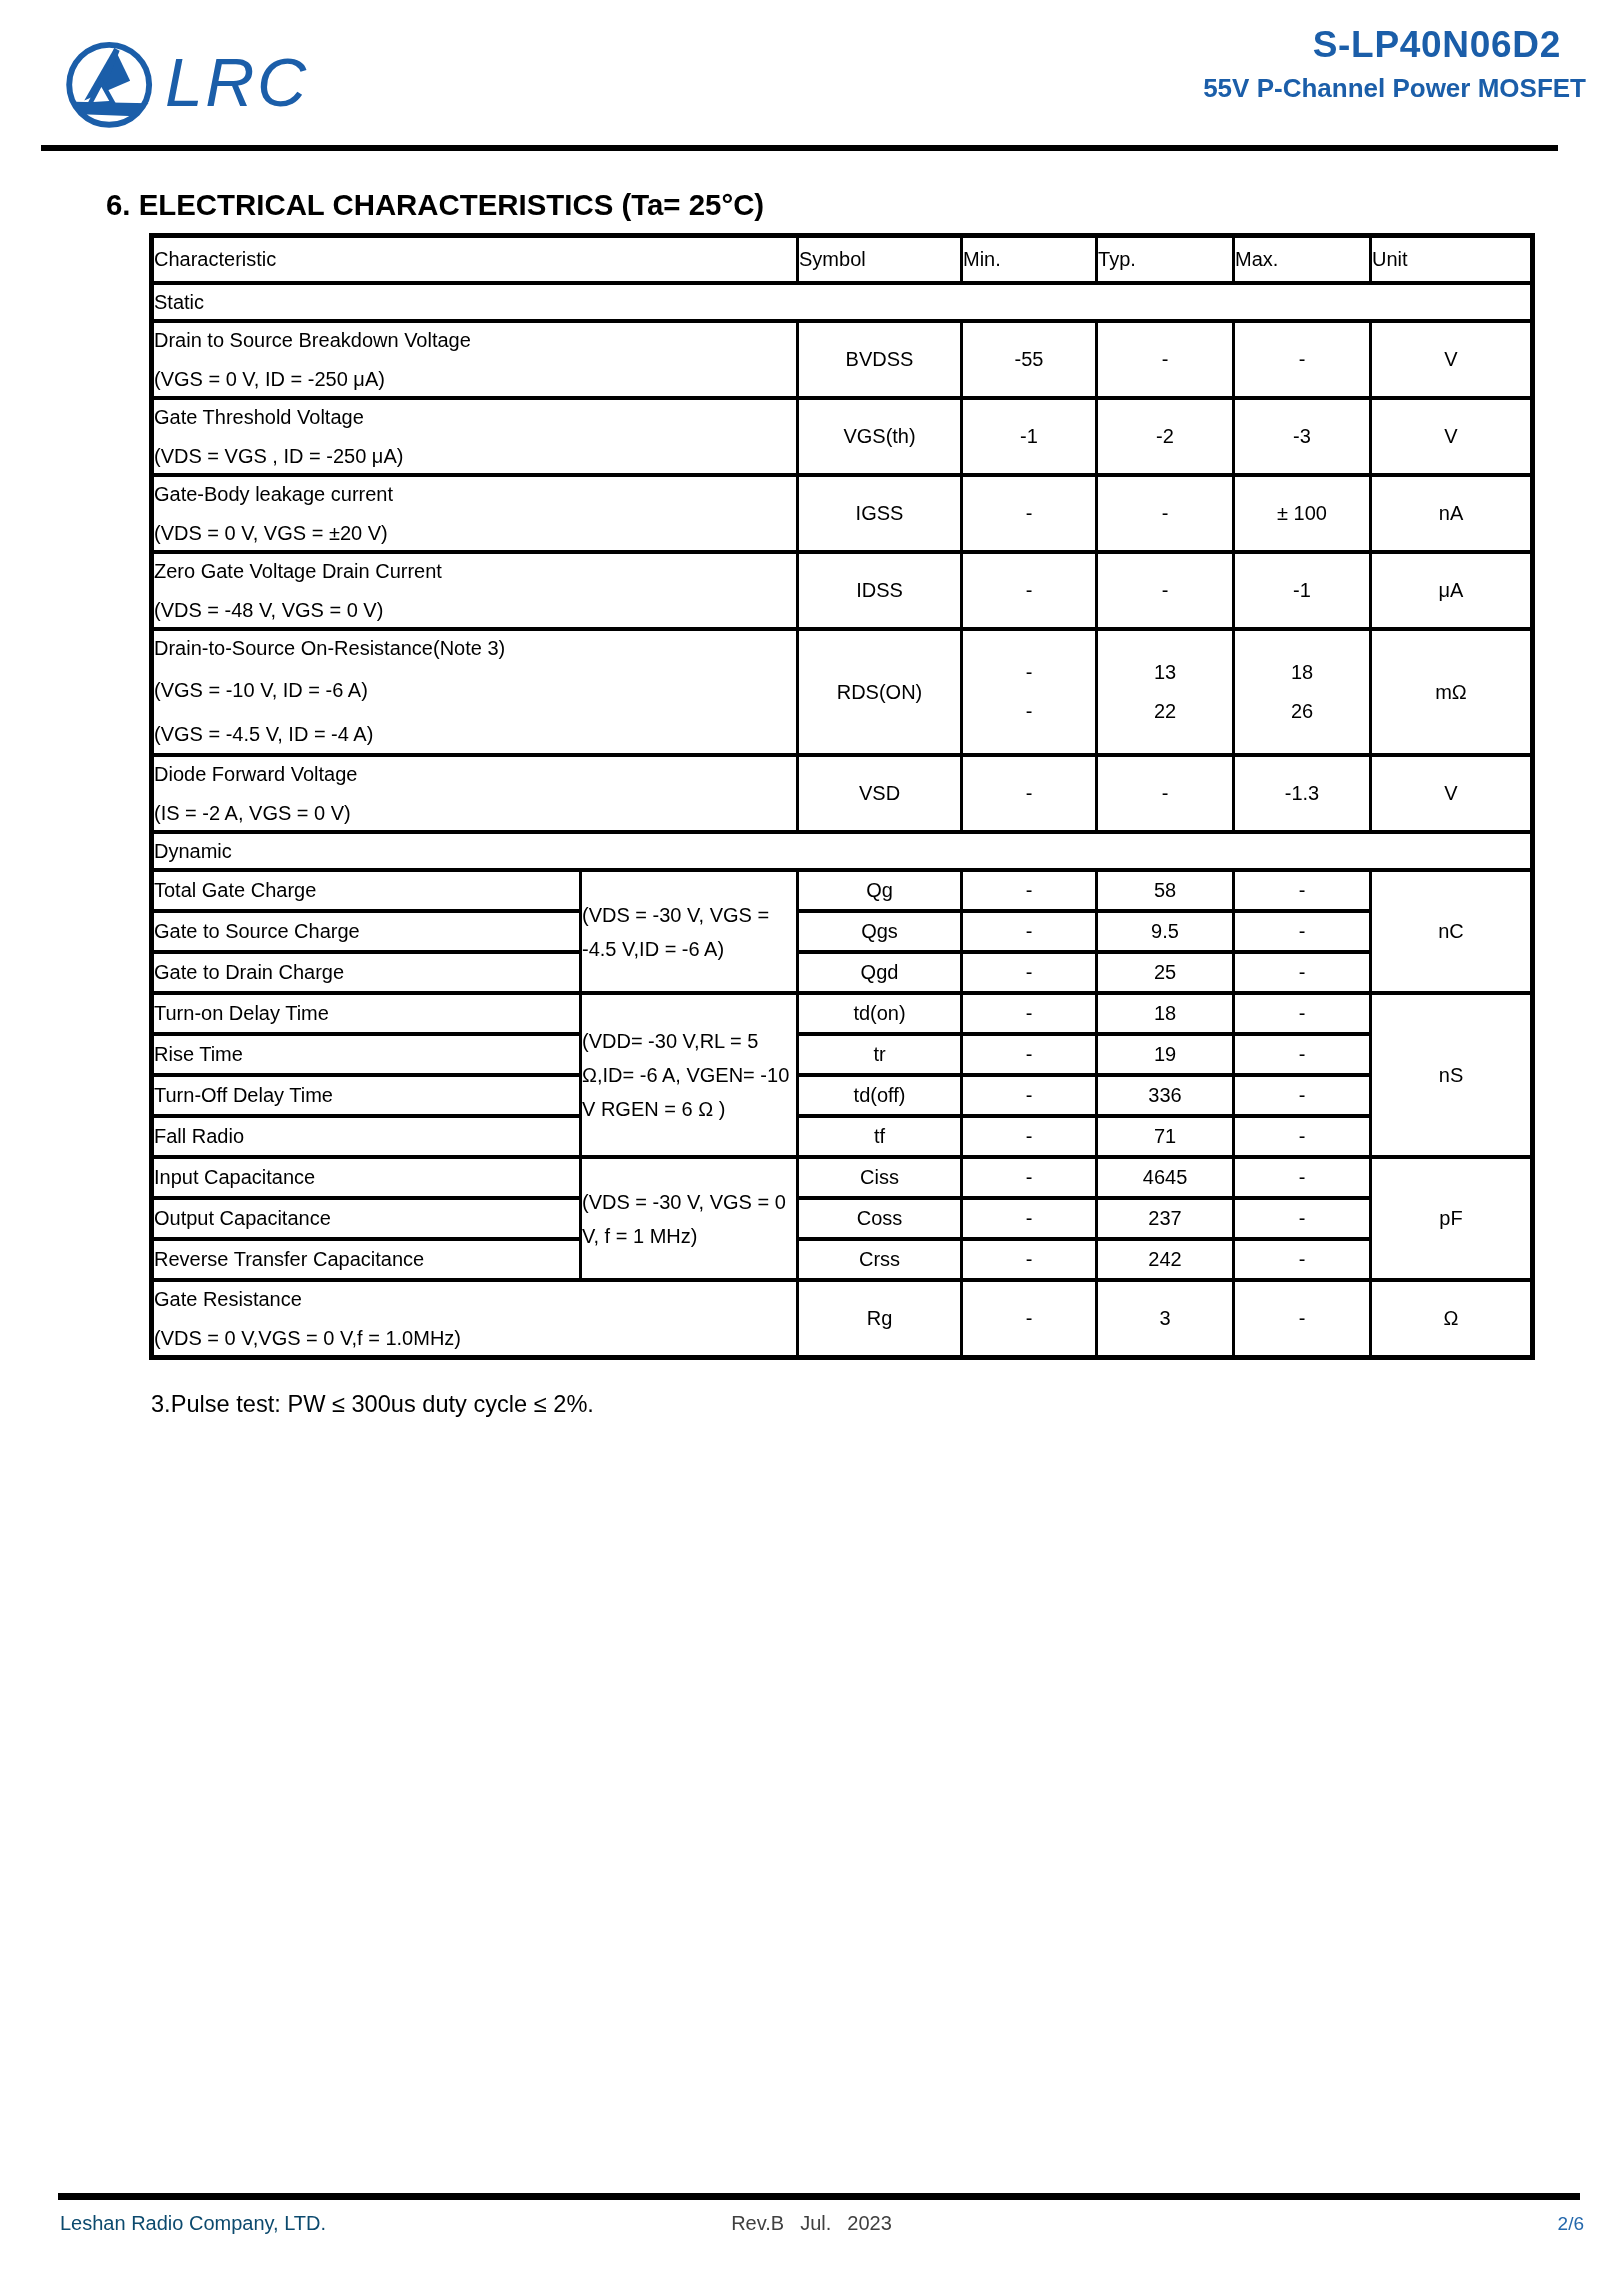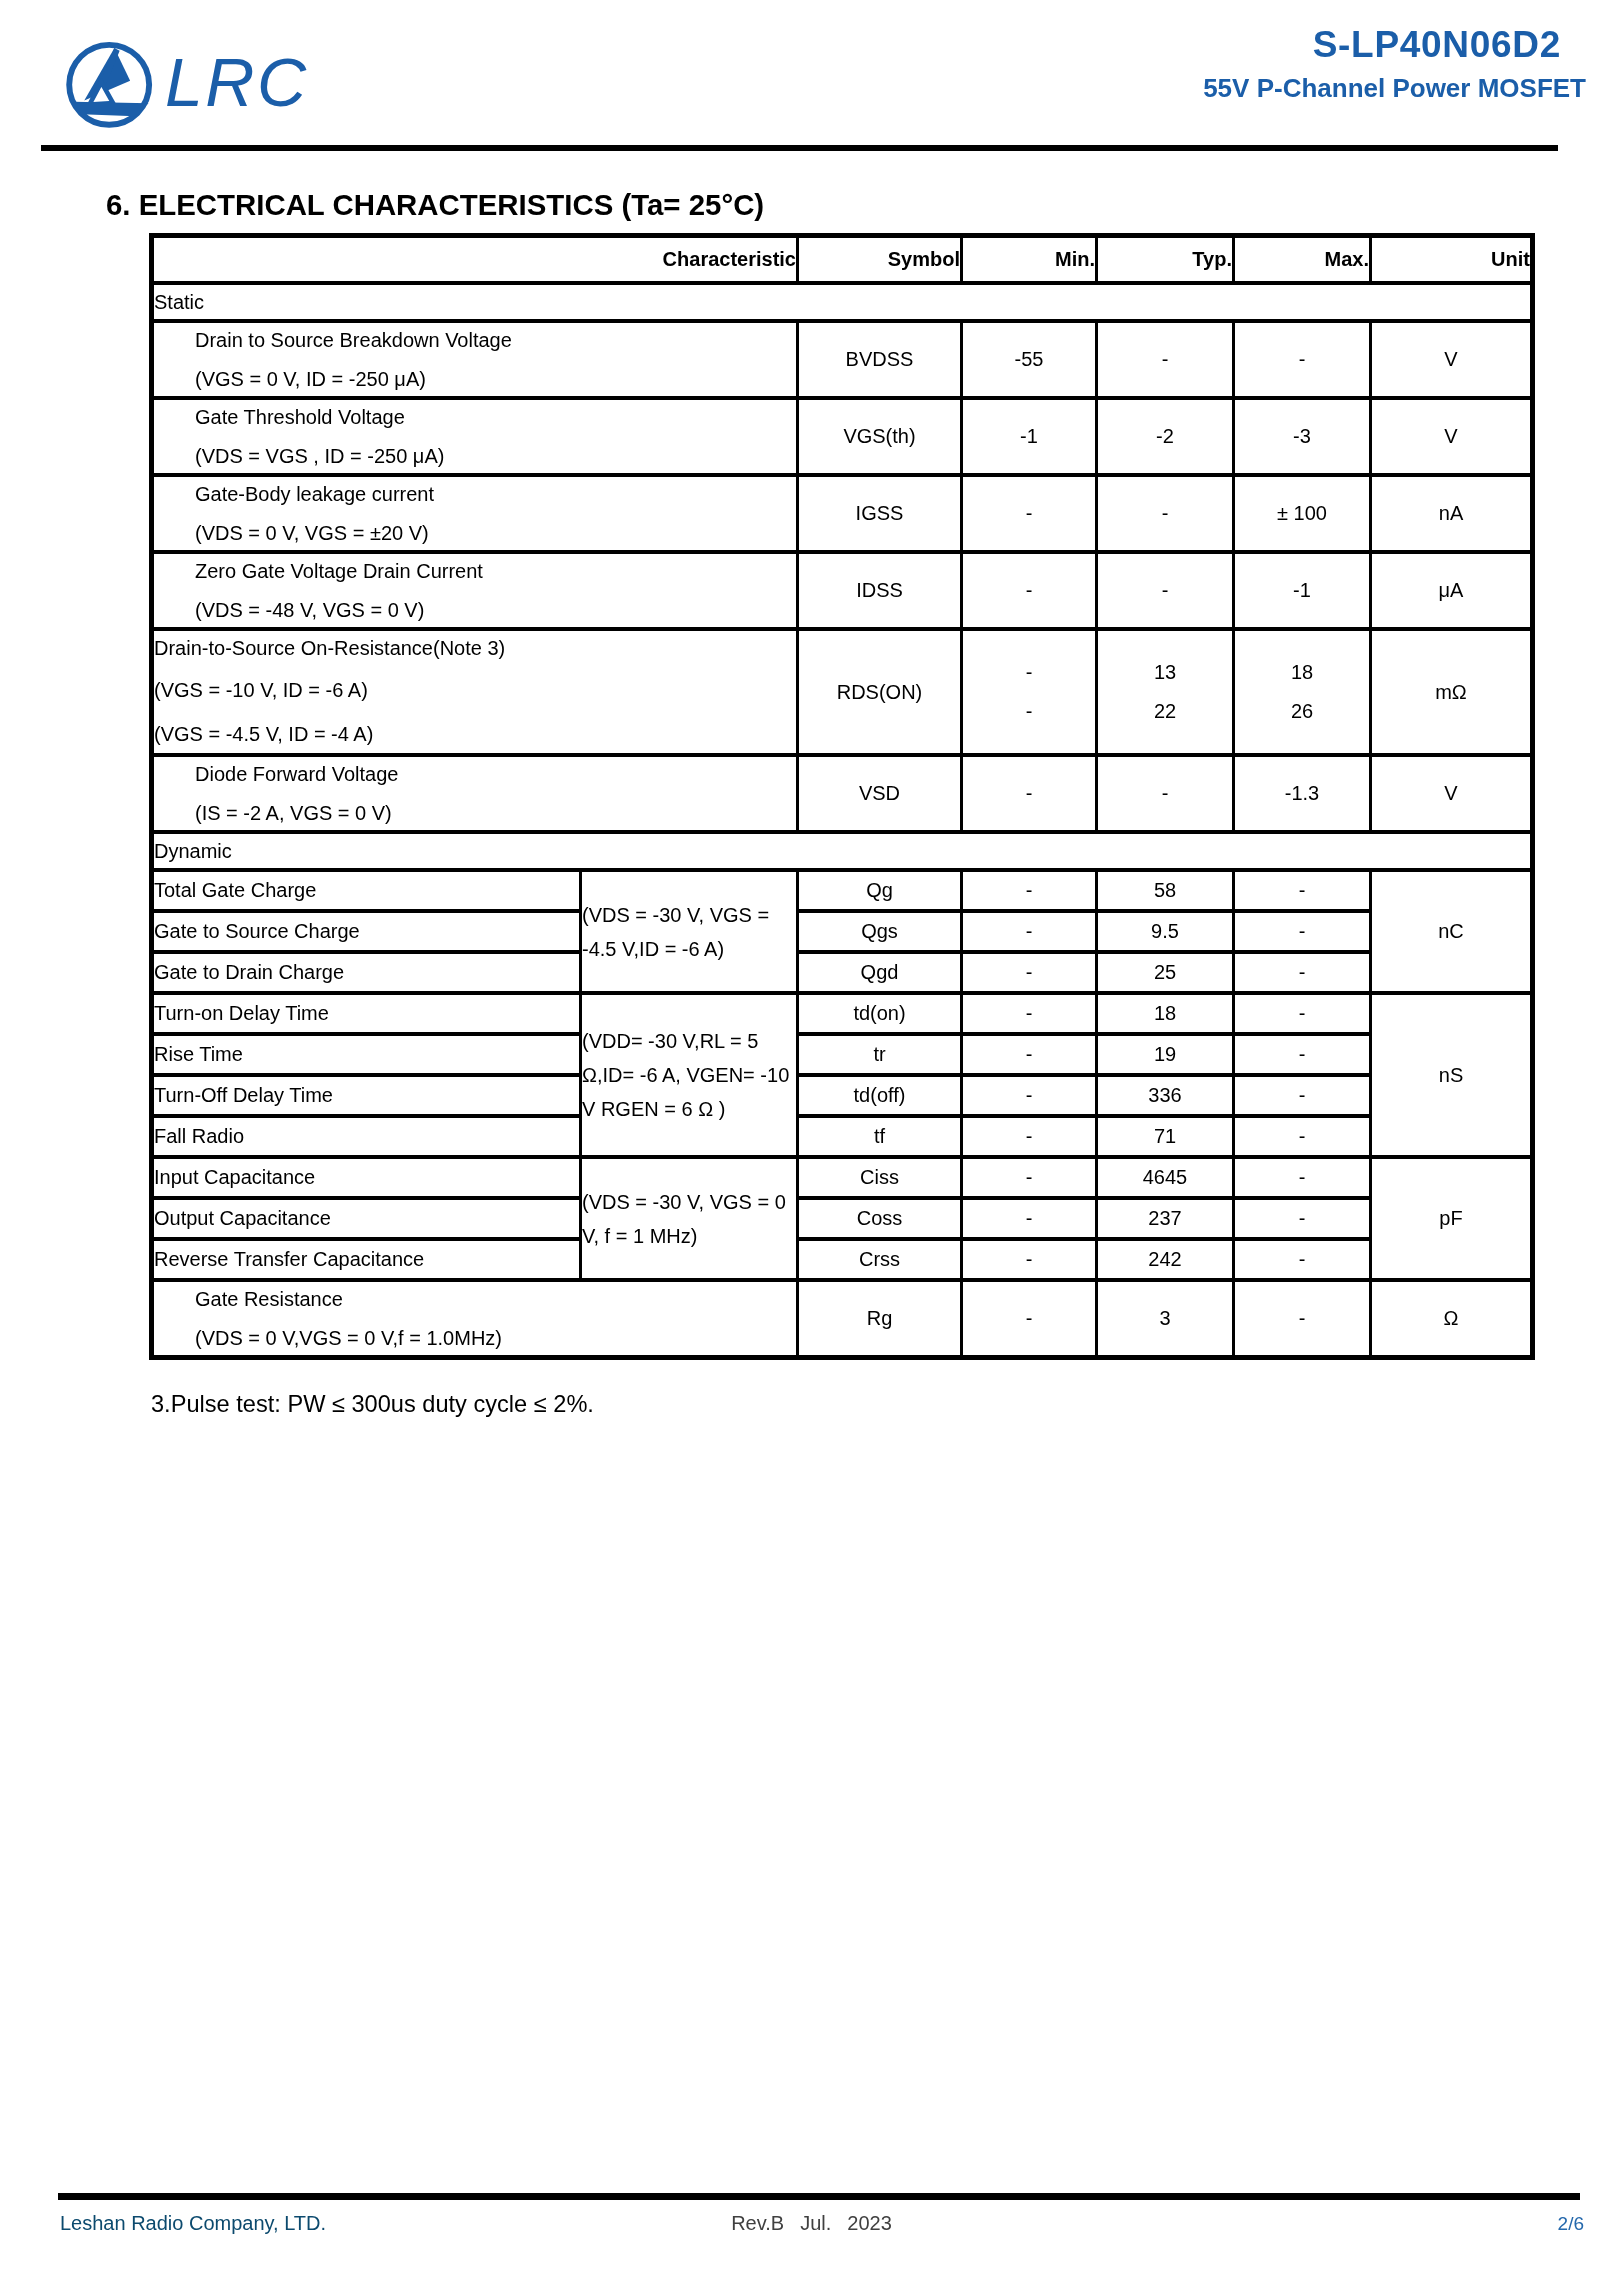--- a/index.html
+++ b/index.html
@@ -27,28 +27,28 @@
   
   .section-title{position:absolute;left:106px;top:188px;font-size:29.4px;font-weight:bold;white-space:nowrap;}
   
   .tablewrap{position:absolute;left:149px;top:233px;}
   table.ds{border-collapse:collapse;table-layout:fixed;width:1382px;border:5.9px solid #000;}
   table.ds th,table.ds td{
     border-left:3.3px solid #000;border-right:3.3px solid #000;
     border-top:4.6px solid #000;border-bottom:4.6px solid #000;
     padding:0;overflow:hidden;font-size:20px;vertical-align:middle;
   }
-  th.hdr{height:43px;font-size:22px;font-weight:bold;text-align:right;}
+  th.hdr{height:43px;font-size:22px;font-weight:normal;text-align:left;}
   td.sec{height:34px;text-align:left;padding-left:6.5px;font-size:20px;}
   td.char{text-align:left;padding:0 6.5px;}
   tr.r2 td{height:73px;}
   tr.r3 td{height:122px;margin-top:36px;}
   tr.rs td{height:37px;}
   .char .nm{line-height:20px;}
-  tr.r2 .nm,tr.r2 .cd{line-height:20px;padding-left:41px;}
+  tr.r2 .nm,tr.r2 .cd{line-height:20px;}
   tr.r2 .nm{margin-bottom:18.3px;}
   tr.r3 .nm{margin-bottom:21px;}
   tr.r3 .cd1{margin-bottom:21px;}
   td.c{text-align:center;}
   td.dual{vertical-align:bottom;padding-bottom:2.6px;}
   td.dual div{height:39px;display:flex;align-items:center;justify-content:center;}
   td.nmcell{text-align:left;padding-left:6.5px;}
   td.cond{line-height:34px;padding:0 7.9px;}
   td.unitcell{text-align:center;}
   

